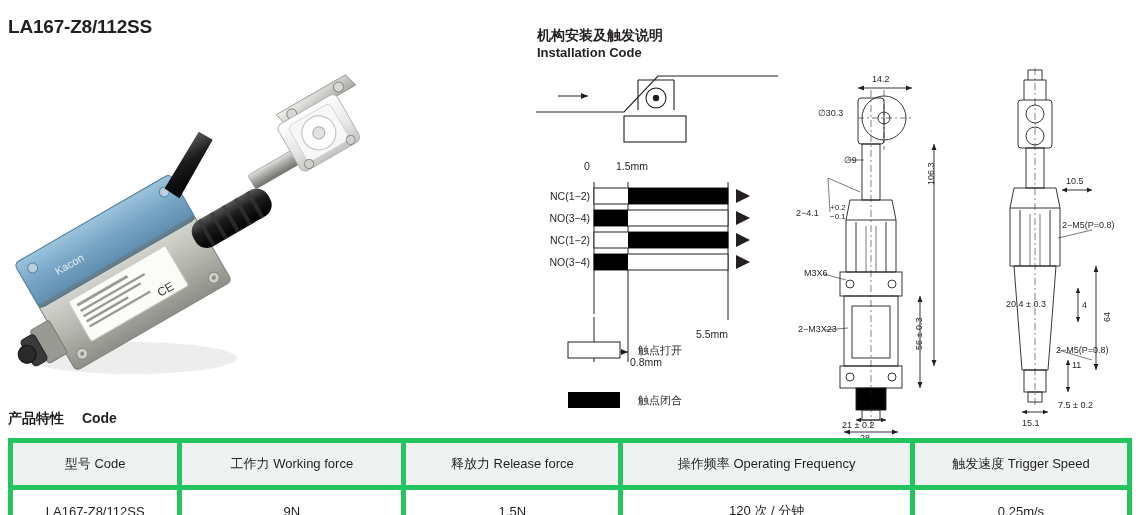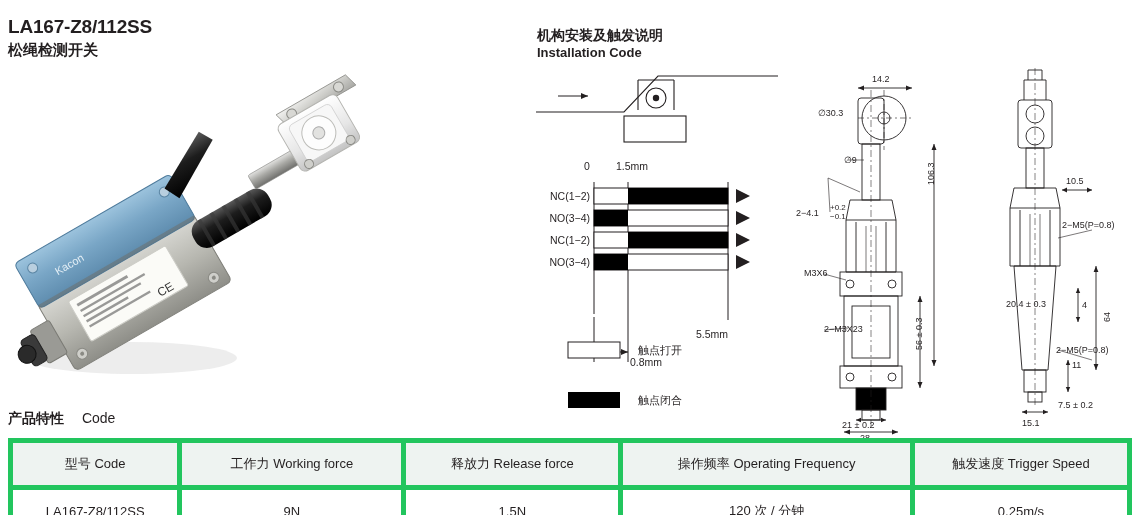--- a/index.html
+++ b/index.html
@@ -39,21 +39,21 @@
 
   .legend-row { position:absolute; font-size:11px; color:#231f20; }
 
   
   .struct { position:absolute; left:800px; top:60px; width:336px; height:395px; }
   .dim { position:absolute; font-size:9px; color:#231f20; white-space:nowrap; }
   .dim.small { font-size:8px; }
 
   
   .features-head { position:absolute; left:8px; top:410px; font-size:14px; font-weight:bold; }
-  .features-head .en { font-weight:normal; margin-left:14px; }
+  .features-head .en { font-weight:bold; margin-left:14px; }
 
   
   table.spec {
     position:absolute; left:8px; top:438px; width:1124px;
     border-collapse:collapse; font-size:13px;
   }
   table.spec th, table.spec td {
     border:5px solid #22c55e;
     text-align:center; height:22px; padding:12px 4px; font-weight:normal;
   }
@@ -66,21 +66,20 @@
   table.spec col.c5 { width:218px; }
   svg { display:block; }
 </style>
 </head>
 <body>
 
 <div class="page">
 
   <div class="title-block">
     <div class="title-main">LA167-Z8/112SS</div>
-    <div class="title-sub">松绳检测开关</div>
   </div>
 
   <div class="sec-head" id="sec-install">
     <div class="cn">机构安装及触发说明</div>
     <div class="en">Installation Code</div>
   </div>
 
 
   <div class="photo">
     <svg width="420" height="340" viewBox="0 0 420 340">
@@ -348,21 +347,21 @@
 
     <div class="dim" style="left:72px; top:14px;">14.2</div>
     <div class="dim" style="left:18px; top:48px;">∅30.3</div>
     <div class="dim" style="left:44px; top:95px;">∅9</div>
     <div class="dim" style="left:126px; top:125px; transform:rotate(-90deg); transform-origin:left top;">106.3</div>
     <div class="dim" style="left:-4px; top:148px;">2−4.1</div>
     <div class="dim small" style="left:30px; top:143px;">+0.2</div>
     <div class="dim small" style="left:30px; top:152px;">−0.1</div>
     <div class="dim" style="left:4px; top:208px;">M3X6</div>
     <div class="dim" style="left:114px; top:290px; transform:rotate(-90deg); transform-origin:left top;">56 ± 0.3</div>
-    <div class="dim" style="left:-2px; top:264px;margin-left:26px;">2−M3X23</div>
+    <div class="dim" style="left:-2px; top:264px;">2−M3X23</div>
     <div class="dim" style="left:42px; top:360px;">21 ± 0.2</div>
     <div class="dim" style="left:60px; top:373px;">28</div>
 
     <div class="dim" style="left:266px; top:116px;">10.5</div>
     <div class="dim" style="left:262px; top:160px;">2−M5(P=0.8)</div>
     <div class="dim" style="left:282px; top:240px;">4</div>
     <div class="dim" style="left:302px; top:262px; transform:rotate(-90deg); transform-origin:left top;">64</div>
     <div class="dim" style="left:206px; top:239px;">20.4 ± 0.3</div>
     <div class="dim" style="left:272px; top:300px;">11</div>
     <div class="dim" style="left:256px; top:285px;">2−M5(P=0.8)</div>

